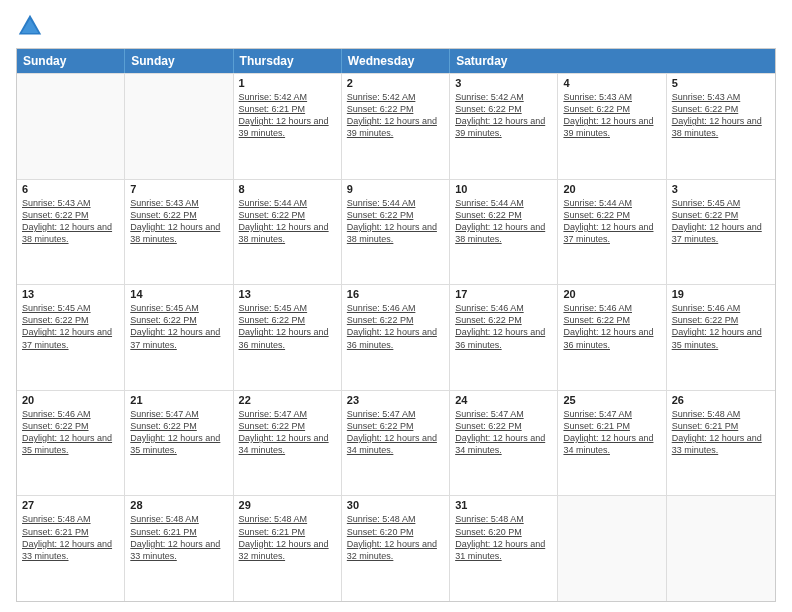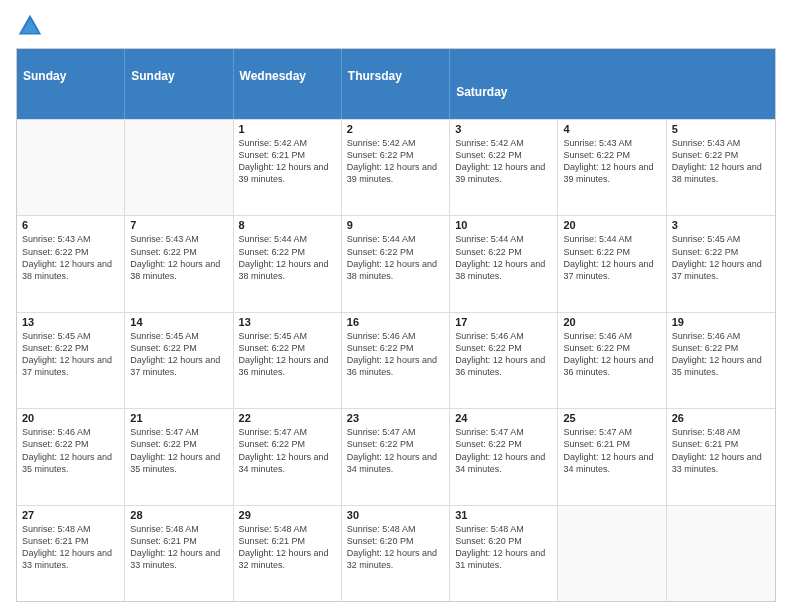--- a/index.html
+++ b/index.html
@@ -69,25 +69,25 @@
     }
     .cal-header {
       display: grid;
       grid-template-columns: repeat(7, 1fr);
       background: #3a7fc1;
     }
     .cal-header-cell {
       color: #fff;
       font-size: 12px;
       font-weight: bold;
-      padding: 20px 6px;
+      padding: 5px 6px;
       text-align: left;
       border-right: 1px solid #5a9fd4;
     }
-    .cal-header-cell:last-child { border-right: none; margin-top: 16px; }
+    .cal-header-cell:last-child { border-right: none; }
     .cal-body {
       flex: 1;
       display: flex;
       flex-direction: column;
     }
     .cal-row {
       display: grid;
       grid-template-columns: repeat(7, 1fr);
       flex: 1;
       border-top: 1px solid #ddd;
@@ -106,20 +106,21 @@
     .day-num {
       font-size: 11px;
       font-weight: bold;
       color: #222;
       margin-bottom: 2px;
     }
     .day-info {
       font-size: 9px;
       color: #444;
       line-height: 1.35;
+      text-decoration: underline;
     }
   </style>
 </head>
 <body>
 
 <div class="page">
   <div class="header">
     <div class="logo">
       <svg class="logo-icon" viewBox="0 0 40 40">
         <polygon points="20,4 36,32 4,32" fill="#2a7cc7"></polygon>
@@ -133,22 +134,22 @@
     <div class="title-block">
       <div class="main-title"></div>
       <div class="subtitle"></div>
     </div>
   </div>
 
   <div class="calendar">
     <div class="cal-header" id="cal-header">
         <div class="cal-header-cell">Sunday</div>
         <div class="cal-header-cell">Sunday</div>
+        <div class="cal-header-cell">Thursday</div>
         <div class="cal-header-cell">Wednesday</div>
-        <div class="cal-header-cell">Thursday</div>
         <div class="cal-header-cell">Saturday</div>
       </div>
     <div class="cal-body" id="cal-body">
         <div class="cal-row">
           <div class="cal-cell empty"></div>
           <div class="cal-cell empty"></div>
           <div class="cal-cell">
             <div class="day-num">1</div>
             <div class="day-info">Sunrise: 5:42 AM<br>Sunset: 6:21 PM<br>Daylight: 12 hours and 39 minutes.</div>
           </div>

